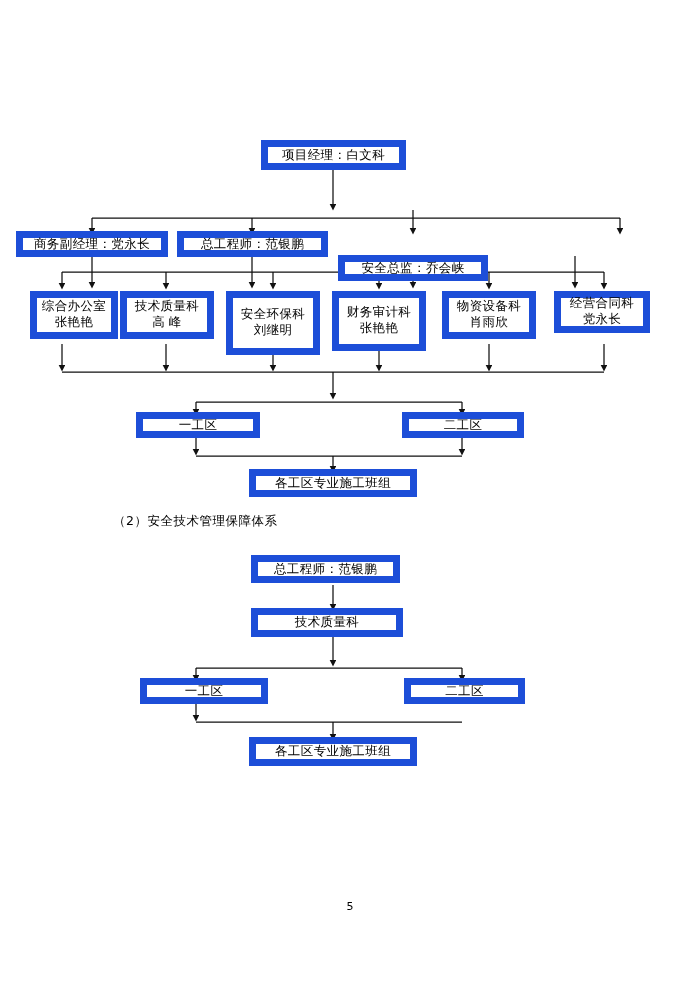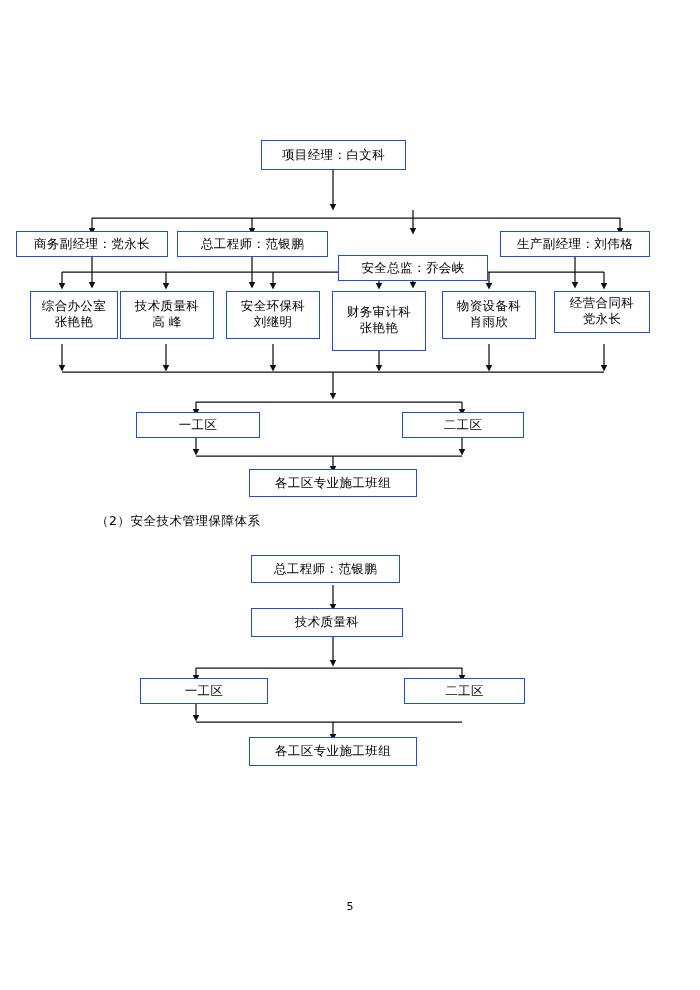--- a/index.html
+++ b/index.html
@@ -21,28 +21,28 @@
   #svg-layer {
     position: absolute;
     left: 0;
     top: 0;
     width: 700px;
     height: 990px;
   }
   .node {
     position: absolute;
     box-sizing: border-box;
-    border: 1px solid #1d4ed8;
+    border: 7px solid #1d4ed8;
     background: #ffffff;
     display: flex;
     flex-direction: column;
     align-items: center;
     justify-content: center;
     text-align: center;
-    font-family: Liberation Sans, sans-serif;
+    font-family: Liberation Serif, serif;
     font-size: 12.5px;
     line-height: 1.18;
     letter-spacing: 0.4px;
     color: #000000;
     z-index: 3;
   }
   .node .line2 {
     display: block;
   }
   .node.two-line {
@@ -133,33 +133,30 @@
 
   <div class="node" style="left:16px; top:231px; width:152px; height:26px;">
     <span>商务副经理：党永长</span>
   </div>
   <div class="node" style="left:177px; top:231px; width:151px; height:26px;">
     <span>总工程师：范银鹏</span>
   </div>
   <div class="node" style="left:338px; top:231px; width:150px; height:26px;margin-top:24px;">
     <span>安全总监：乔会峡</span>
   </div>
-  <div class="node" style="left:500px; top:231px; width:150px; height:26px;">
-    <span>生产副经理：刘伟格</span>
-  </div>
 
   <div class="node two-line" style="left:30px; top:291px; width:88px; height:48px;">
     <span>综合办公室</span>
     <span class="line2">张艳艳</span>
   </div>
   <div class="node two-line" style="left:120px; top:291px; width:94px; height:48px;">
     <span>技术质量科</span>
     <span class="line2">高  峰</span>
   </div>
-  <div class="node two-line" style="left:226px; top:291px; width:94px; height:48px;">
+  <div class="node two-line" style="left:226px; top:291px; width:94px; height:64px;">
     <span>安全环保科</span>
     <span class="line2">刘继明</span>
   </div>
   <div class="node two-line" style="left:332px; top:291px; width:94px; height:60px;">
     <span>财务审计科</span>
     <span class="line2">张艳艳</span>
   </div>
   <div class="node two-line" style="left:442px; top:291px; width:94px; height:48px;">
     <span>物资设备科</span>
     <span class="line2">肖雨欣</span>
@@ -173,21 +170,21 @@
     <span>一工区</span>
   </div>
   <div class="node" style="left:402px; top:412px; width:122px; height:26px;">
     <span>二工区</span>
   </div>
 
   <div class="node" style="left:249px; top:469px; width:168px; height:28px;">
     <span>各工区专业施工班组</span>
   </div>
 
-  <div class="section-label" style="left:96px; top:513px;">（2）安全技术管理保障体系</div>
+  <div class="section-label" style="left:113px; top:513px;">（2）安全技术管理保障体系</div>
 
   <div class="node" style="left:251px; top:555px; width:149px; height:28px;">
     <span>总工程师：范银鹏</span>
   </div>
   <div class="node" style="left:251px; top:608px; width:152px; height:29px;">
     <span>技术质量科</span>
   </div>
   <div class="node" style="left:140px; top:678px; width:128px; height:26px;">
     <span>一工区</span>
   </div>

